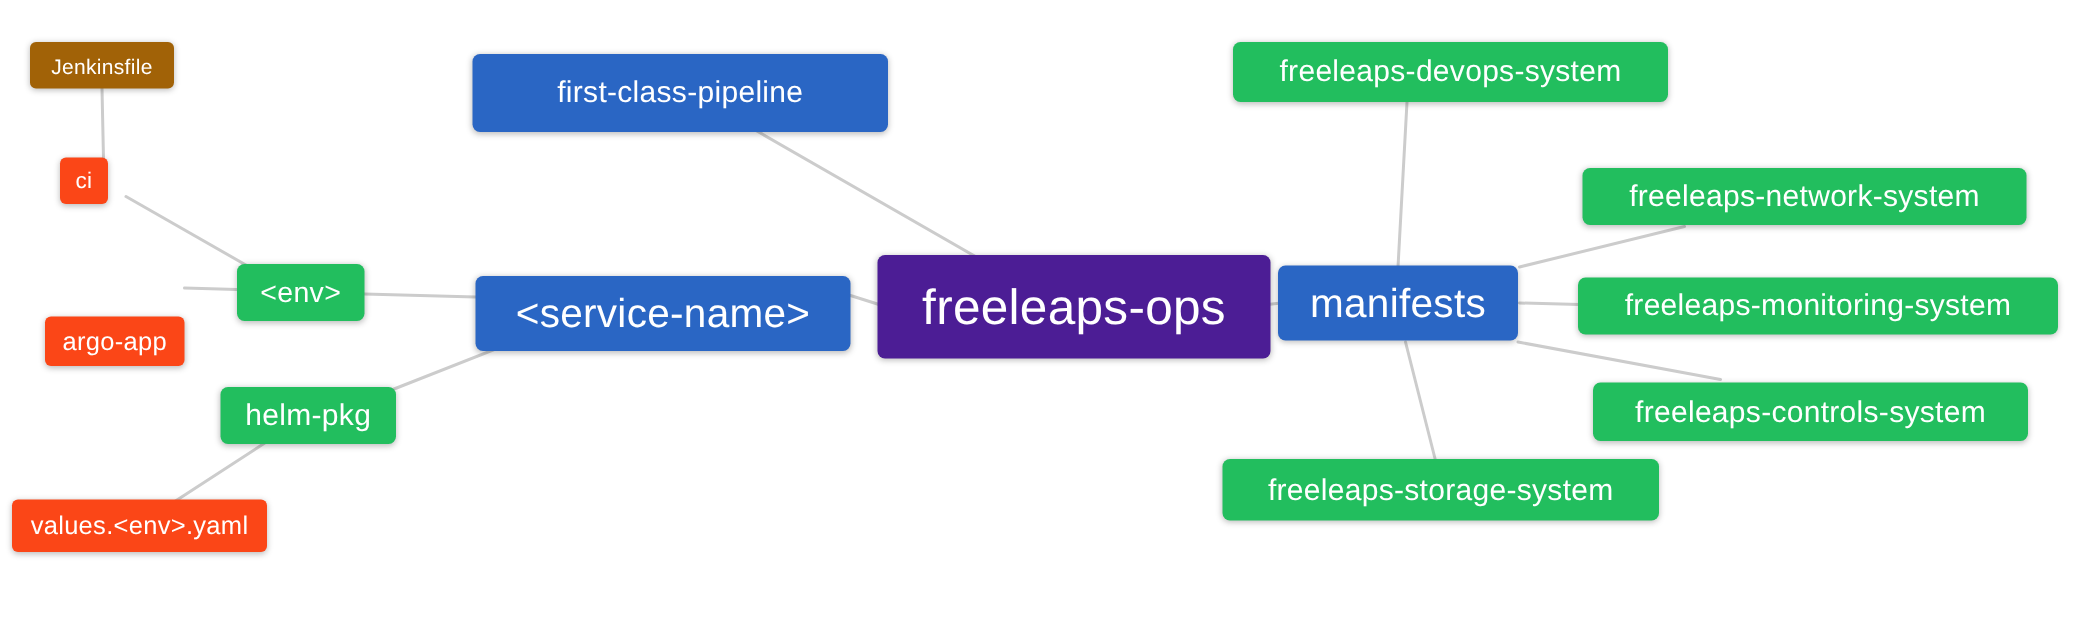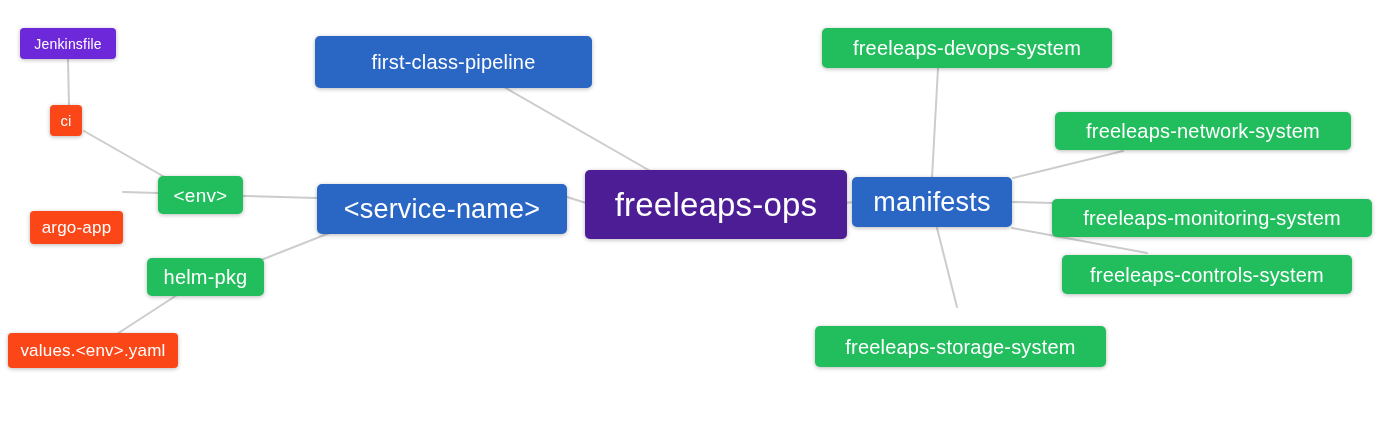--- a/index.html
+++ b/index.html
@@ -27,21 +27,21 @@
     align-items: center;
     justify-content: center;
     color: #ffffff;
     border-radius: 5px;
     box-shadow: 0 1px 4px rgba(0,0,0,0.28);
     white-space: nowrap;
     cursor: pointer;
     line-height: 1;
     letter-spacing: 0.2px;
   }
-  .node-orange { background: #6d28d9; }
+  .node-orange { background: #a16207; }
   .node-red    { background: #fb4617; }
   .node-green  { background: #22be5e; }
   .node-blue   { background: #2a66c4; }
   .node-dark   { background: #4c1d95; }
 </style>
 </head>
 <body>
 
 <div class="canvas">
 
@@ -57,21 +57,21 @@
     <line x1="845" y1="203" x2="854" y2="202"></line>
     <line x1="938" y1="68" x2="932" y2="178"></line>
     <line x1="1013" y1="178" x2="1123" y2="151"></line>
     <line x1="1013" y1="202" x2="1053" y2="203"></line>
     <line x1="1012" y1="228" x2="1147" y2="253"></line>
     <line x1="937" y1="228" x2="957" y2="307"></line>
   </svg>
 
   <div class="node node-orange" style="left:20px; top:28px; width:96px; height:31px; font-size:14px; border-radius:4px;">Jenkinsfile</div>
 
-  <div class="node node-red" style="left:50px; top:105px; width:32px; height:31px; font-size:15px; border-radius:4px;">ci</div>
+  <div class="node node-red" style="left:40px; top:105px; width:32px; height:31px; font-size:15px; border-radius:4px;">ci</div>
 
   <div class="node node-red" style="left:30px; top:175px; width:93px; height:33px; font-size:17px; border-radius:4px;margin-top:36px;">argo-app</div>
 
   <div class="node node-green" style="left:158px; top:176px; width:85px; height:38px; font-size:19px;">&lt;env&gt;</div>
 
   <div class="node node-blue" style="left:315px; top:36px; width:277px; height:52px; font-size:20px;">first-class-pipeline</div>
 
   <div class="node node-blue" style="left:317px; top:184px; width:250px; height:50px; font-size:27px;">&lt;service-name&gt;</div>
 
   <div class="node node-dark" style="left:585px; top:170px; width:262px; height:69px; font-size:33px;">freeleaps-ops</div>
@@ -79,19 +79,19 @@
   <div class="node node-blue" style="left:852px; top:177px; width:160px; height:50px; font-size:27px;">manifests</div>
 
   <div class="node node-green" style="left:147px; top:258px; width:117px; height:38px; font-size:20px;">helm-pkg</div>
 
   <div class="node node-red" style="left:8px; top:333px; width:170px; height:35px; font-size:17px; border-radius:4px;">values.&lt;env&gt;.yaml</div>
 
   <div class="node node-green" style="left:798px; top:28px; width:290px; height:40px; font-size:20px;margin-left:24px;">freeleaps-devops-system</div>
 
   <div class="node node-green" style="left:1055px; top:112px; width:296px; height:38px; font-size:20px;">freeleaps-network-system</div>
 
-  <div class="node node-green" style="left:1052px; top:185px; width:320px; height:38px; font-size:20px;margin-top:14px;">freeleaps-monitoring-system</div>
+  <div class="node node-green" style="left:1052px; top:185px; width:320px; height:38px; font-size:20px;">freeleaps-monitoring-system</div>
 
   <div class="node node-green" style="left:1062px; top:255px; width:290px; height:39px; font-size:20px;">freeleaps-controls-system</div>
 
-  <div class="node node-green" style="left:815px; top:306px; width:291px; height:41px; font-size:20px;margin-top:20px;">freeleaps-storage-system</div>
+  <div class="node node-green" style="left:815px; top:306px; width:291px; height:41px; font-size:20px;">freeleaps-storage-system</div>
 
 </div>
 
 </body></html>

